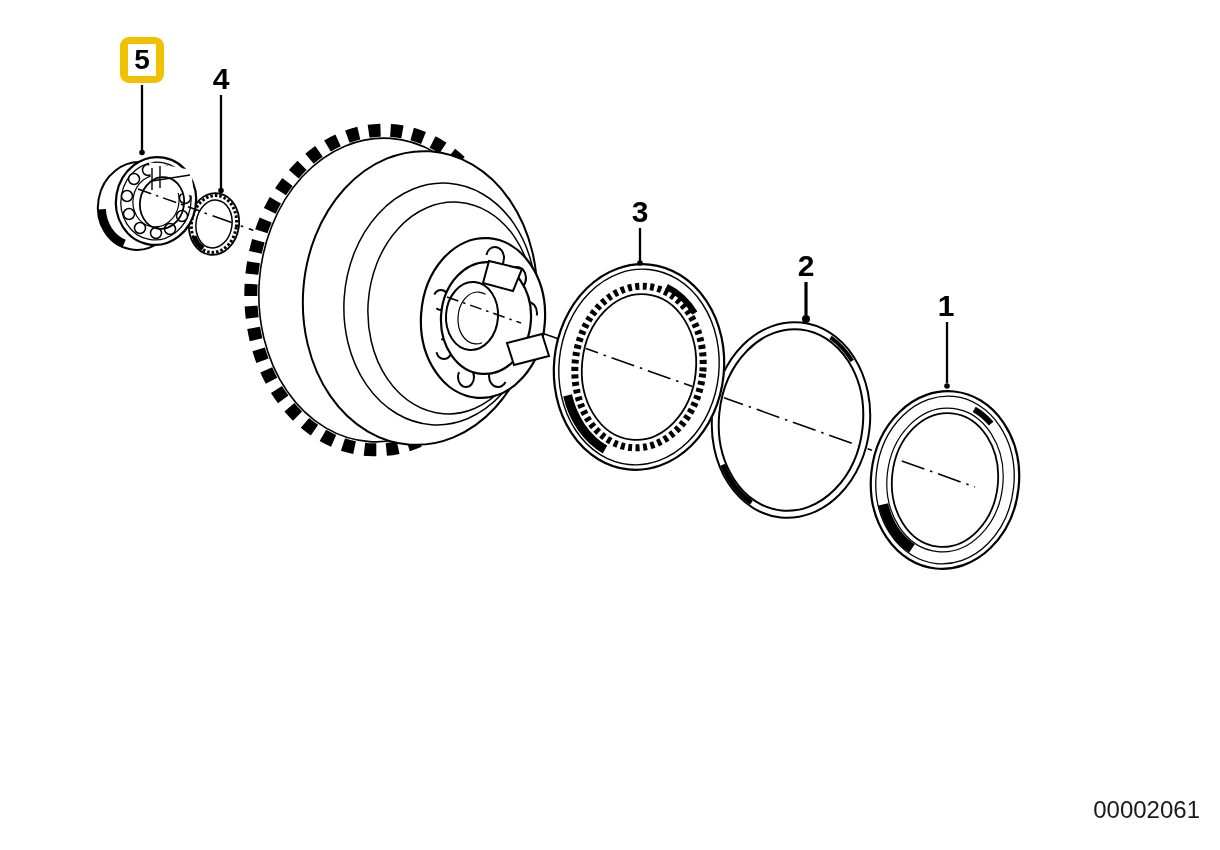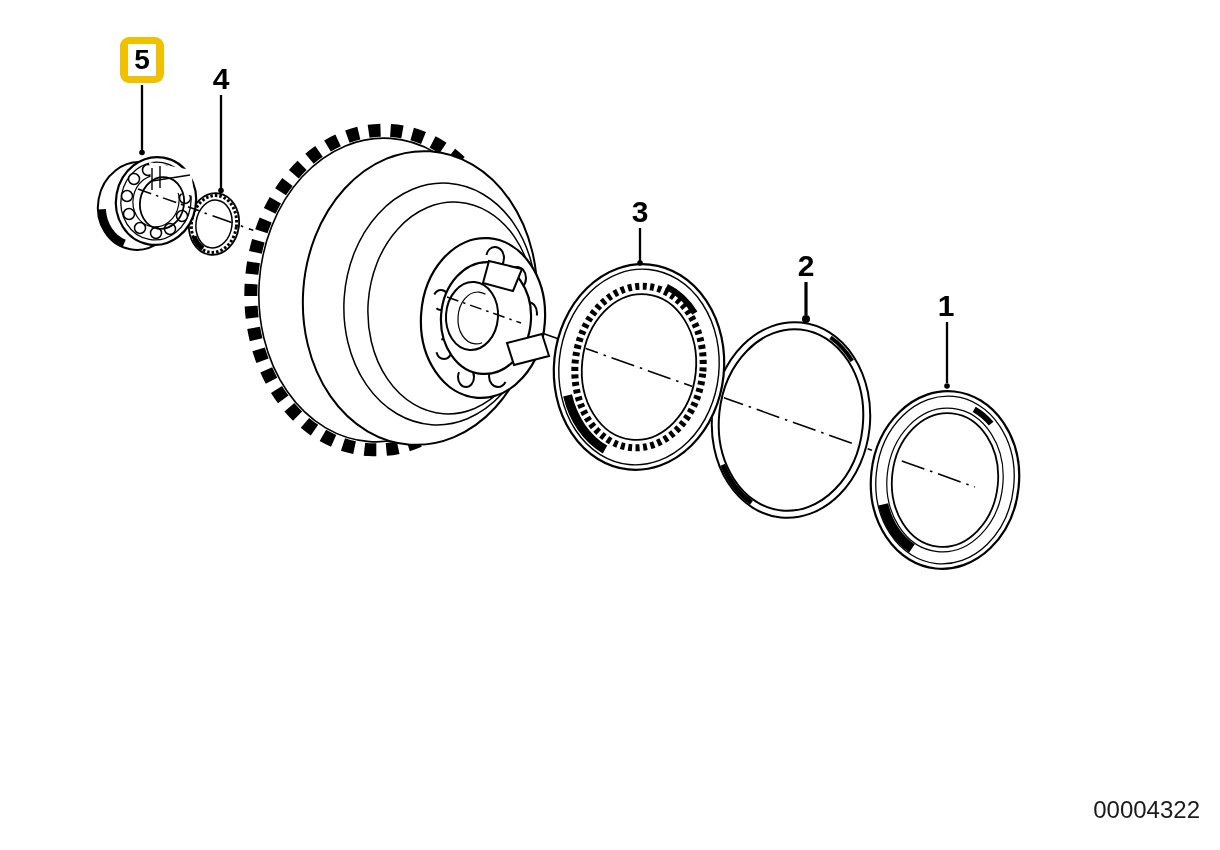--- a/index.html
+++ b/index.html
@@ -145,15 +145,15 @@
 
 <div class="callout" style="left:946px; top:306px;">1</div>
 <div class="callout" style="left:806px; top:266px;">2</div>
 <div class="callout" style="left:640px; top:212px;">3</div>
 <div class="callout" style="left:221px; top:79px;">4</div>
 
 <div class="hl-box">
   <div class="hl-inner">5</div>
 </div>
 
-<div class="docnum">00004322</div>
+<div class="docnum">00002061</div>
 
 </div>
 
 </body></html>

